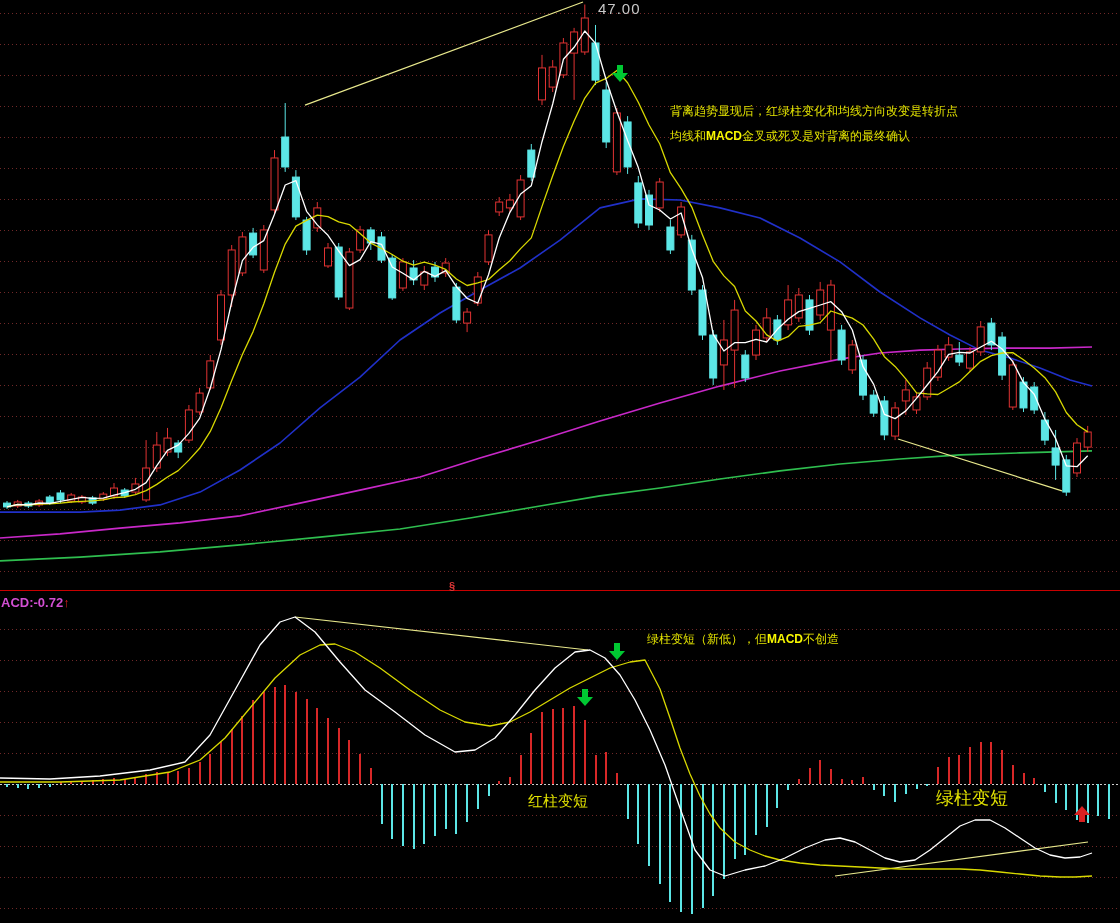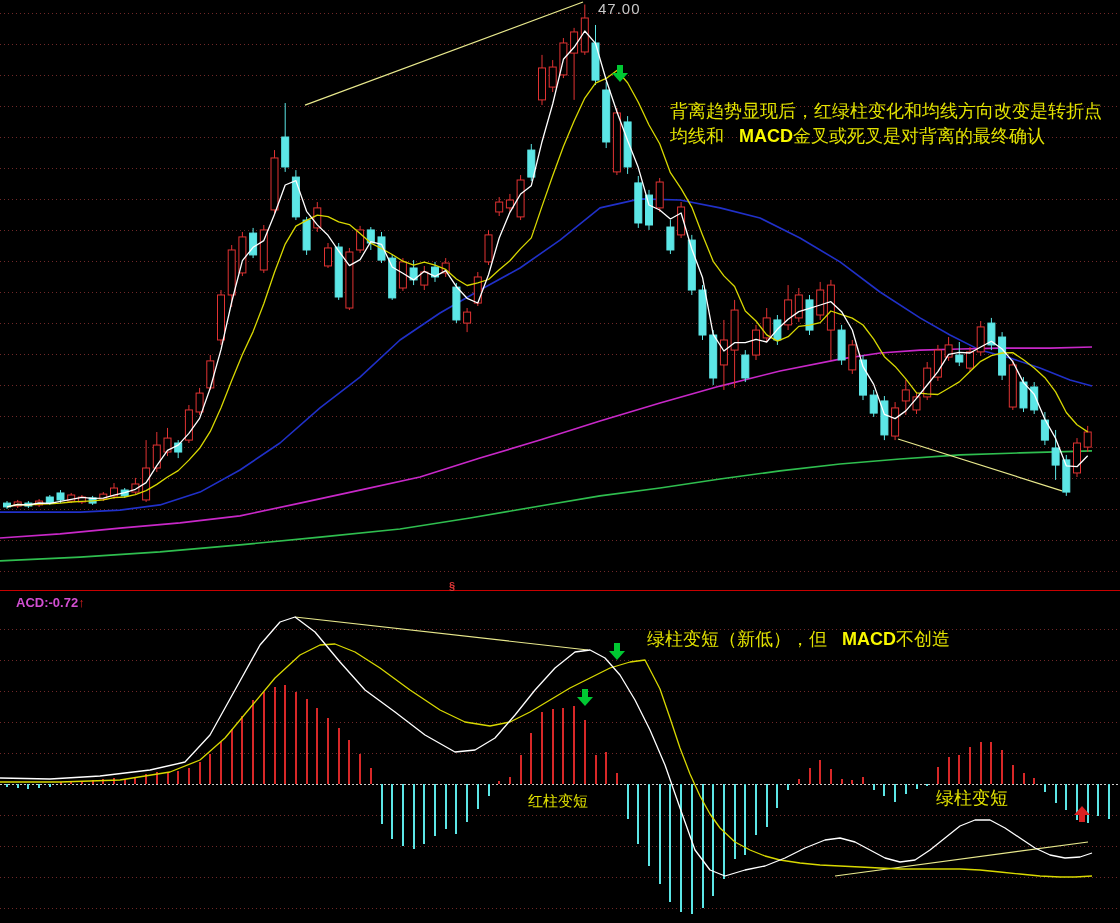--- a/index.html
+++ b/index.html
@@ -7,25 +7,25 @@
          font-family:"Liberation Sans",sans-serif;}
   svg{position:absolute;left:0;display:block;}
   #price-panel{top:0;}
   #macd-panel{top:591px;}
   #peak-label{position:absolute;left:598px;top:0px;color:#c8c8c8;font-size:15px;
               letter-spacing:1px;white-space:nowrap;}
   #separator{position:absolute;left:0;top:590px;width:1120px;height:0;
              border-top:1px solid #c80000;}
   #splitter-handle{position:absolute;left:449px;top:581px;color:#e03838;font-size:11px;
                    font-weight:bold;line-height:11px;cursor:row-resize;}
-  #macd-label{position:absolute;left:16px;top:595px;font-size:13px;font-weight:bold;
+  #macd-label{position:absolute;left:1px;top:595px;font-size:13px;font-weight:bold;
               color:#d24fd2;white-space:nowrap;}
   #macd-label .up{color:#e82020;font-weight:bold;}
-  .note{position:absolute;color:#e3e300;font-size:18px;line-height:25px;white-space:nowrap;}
-  .note b{color:#f8f800;font-weight:bold;margin-left:15px;}
+  .note{position:absolute;color:#e3e300;font-size:12px;line-height:25px;white-space:nowrap;}
+  .note b{color:#f8f800;font-weight:bold;}
   #note1{left:670px;top:99px;}
   #note2{left:647px;top:627px;}
   #note3{left:528px;top:788px;font-size:15px;}
   #note4{left:936px;top:786px;font-size:18px;}
   .arr{position:absolute;width:16px;height:17px;}
   .arr .stem{position:absolute;left:5px;width:6px;height:8px;}
   .arr .head{position:absolute;left:0;width:0;height:0;}
   .arr.down .stem{top:0;}
   .arr.down .head{top:8px;border-left:8px solid transparent;border-right:8px solid transparent;}
   .arr.up .stem{top:8px;}

